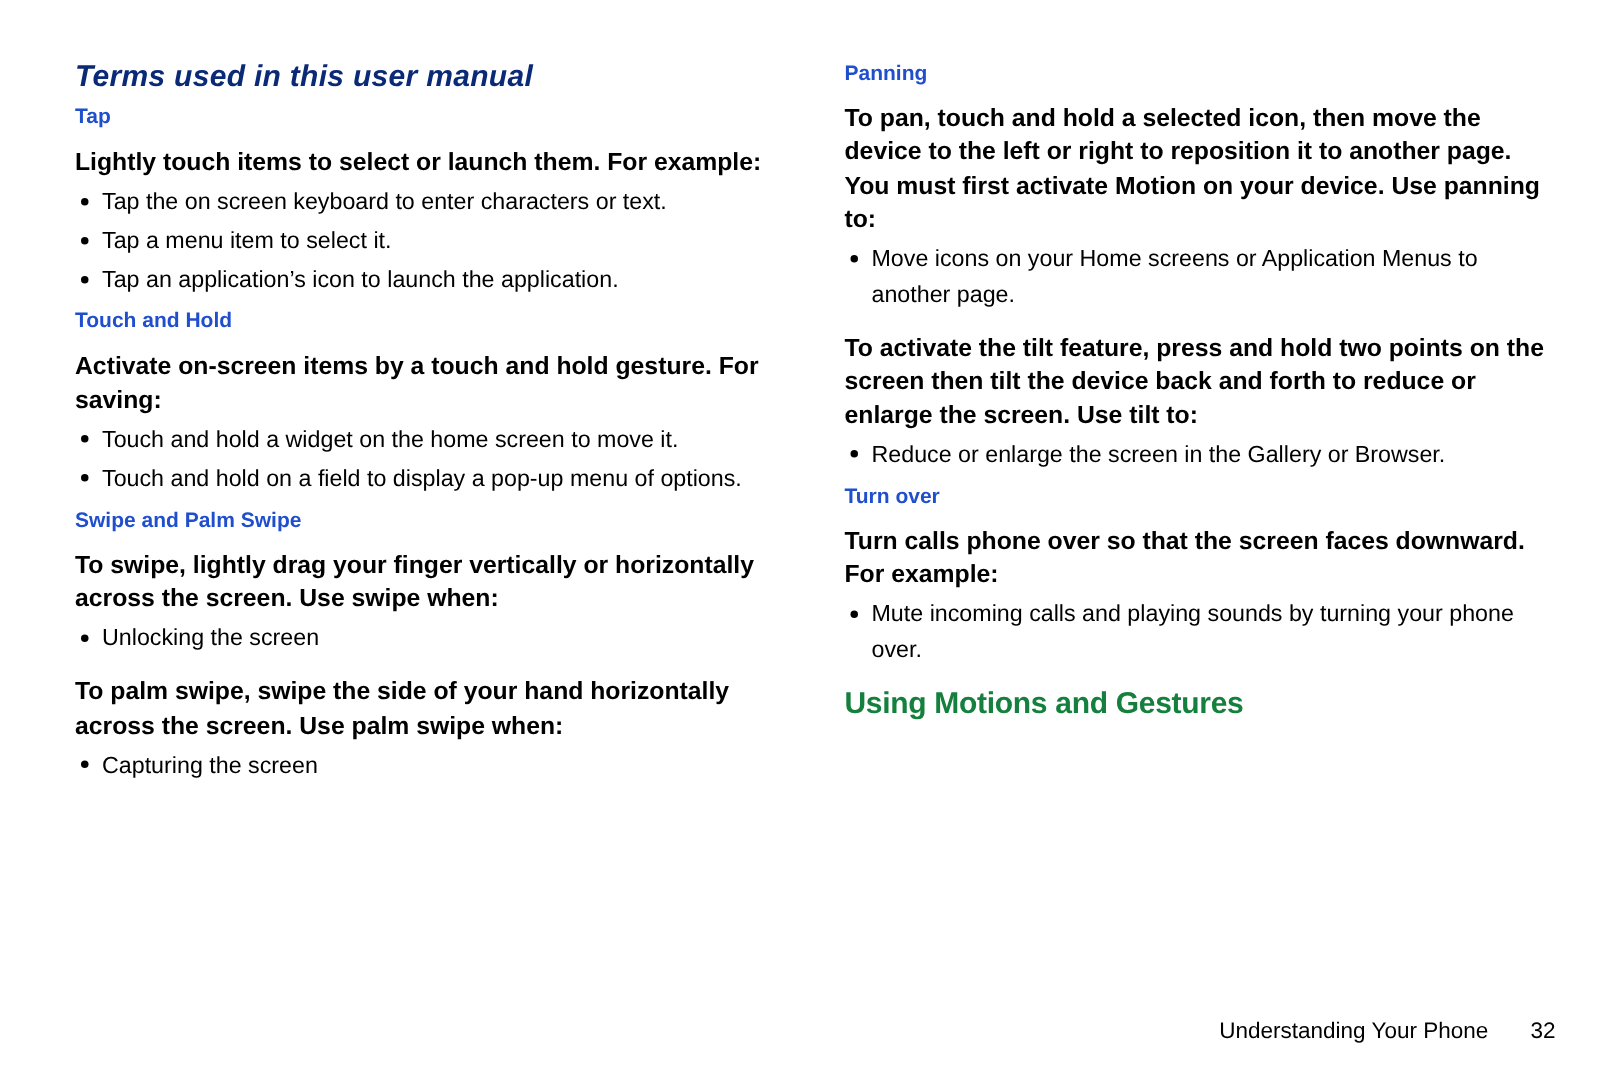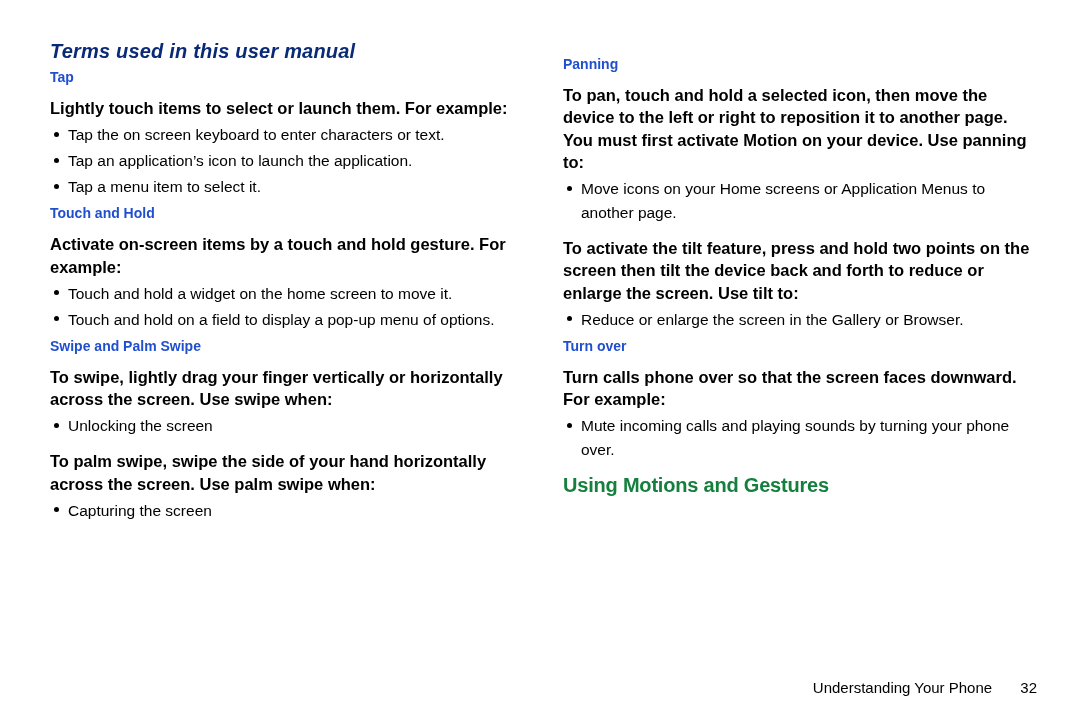--- a/index.html
+++ b/index.html
@@ -103,44 +103,44 @@
 <div class="page">
   <div class="columns">
 
     <div class="col col-left">
       <div class="section-title-italic">Terms used in this user manual</div>
 
       <div class="sub-title">Tap</div>
       <div class="body-text">Lightly touch items to select or launch them. For example:</div>
       <ul class="bullets">
         <li>Tap the on screen keyboard to enter characters or text.</li>
+        <li>Tap a menu item to select it.</li>
         <li>Tap an application’s icon to launch the application.</li>
-        <li>Tap a menu item to select it.</li>
       </ul>
 
       <div class="sub-title">Touch and Hold</div>
-      <div class="body-text">Activate on-screen items by a touch and hold gesture. For example:</div>
+      <div class="body-text">Activate on-screen items by a touch and hold gesture. For saving:</div>
       <ul class="bullets">
         <li>Touch and hold a widget on the home screen to move it.</li>
         <li>Touch and hold on a field to display a pop-up menu of options.</li>
       </ul>
 
       <div class="sub-title">Swipe and Palm Swipe</div>
       <div class="body-text">To swipe, lightly drag your finger vertically or horizontally across the screen. Use swipe when:</div>
       <ul class="bullets">
         <li>Unlocking the screen</li>
       </ul>
       <div class="body-text">To palm swipe, swipe the side of your hand horizontally across the screen. Use palm swipe when:</div>
       <ul class="bullets">
         <li>Capturing the screen</li>
       </ul>
     </div>
 
     <div class="col col-right">
-      <div class="sub-title" style="margin-top:16px;">Panning</div>
+      <div class="sub-title" style="margin-top:0;">Panning</div>
       <div class="body-text">To pan, touch and hold a selected icon, then move the device to the left or right to reposition it to another page. You must first activate Motion on your device. Use panning to:</div>
       <ul class="bullets">
         <li>Move icons on your Home screens or Application Menus to another page.</li>
       </ul>
 
       <div class="body-text">To activate the tilt feature, press and hold two points on the screen then tilt the device back and forth to reduce or enlarge the screen. Use tilt to:</div>
       <ul class="bullets">
         <li>Reduce or enlarge the screen in the Gallery or Browser.</li>
       </ul>
 

